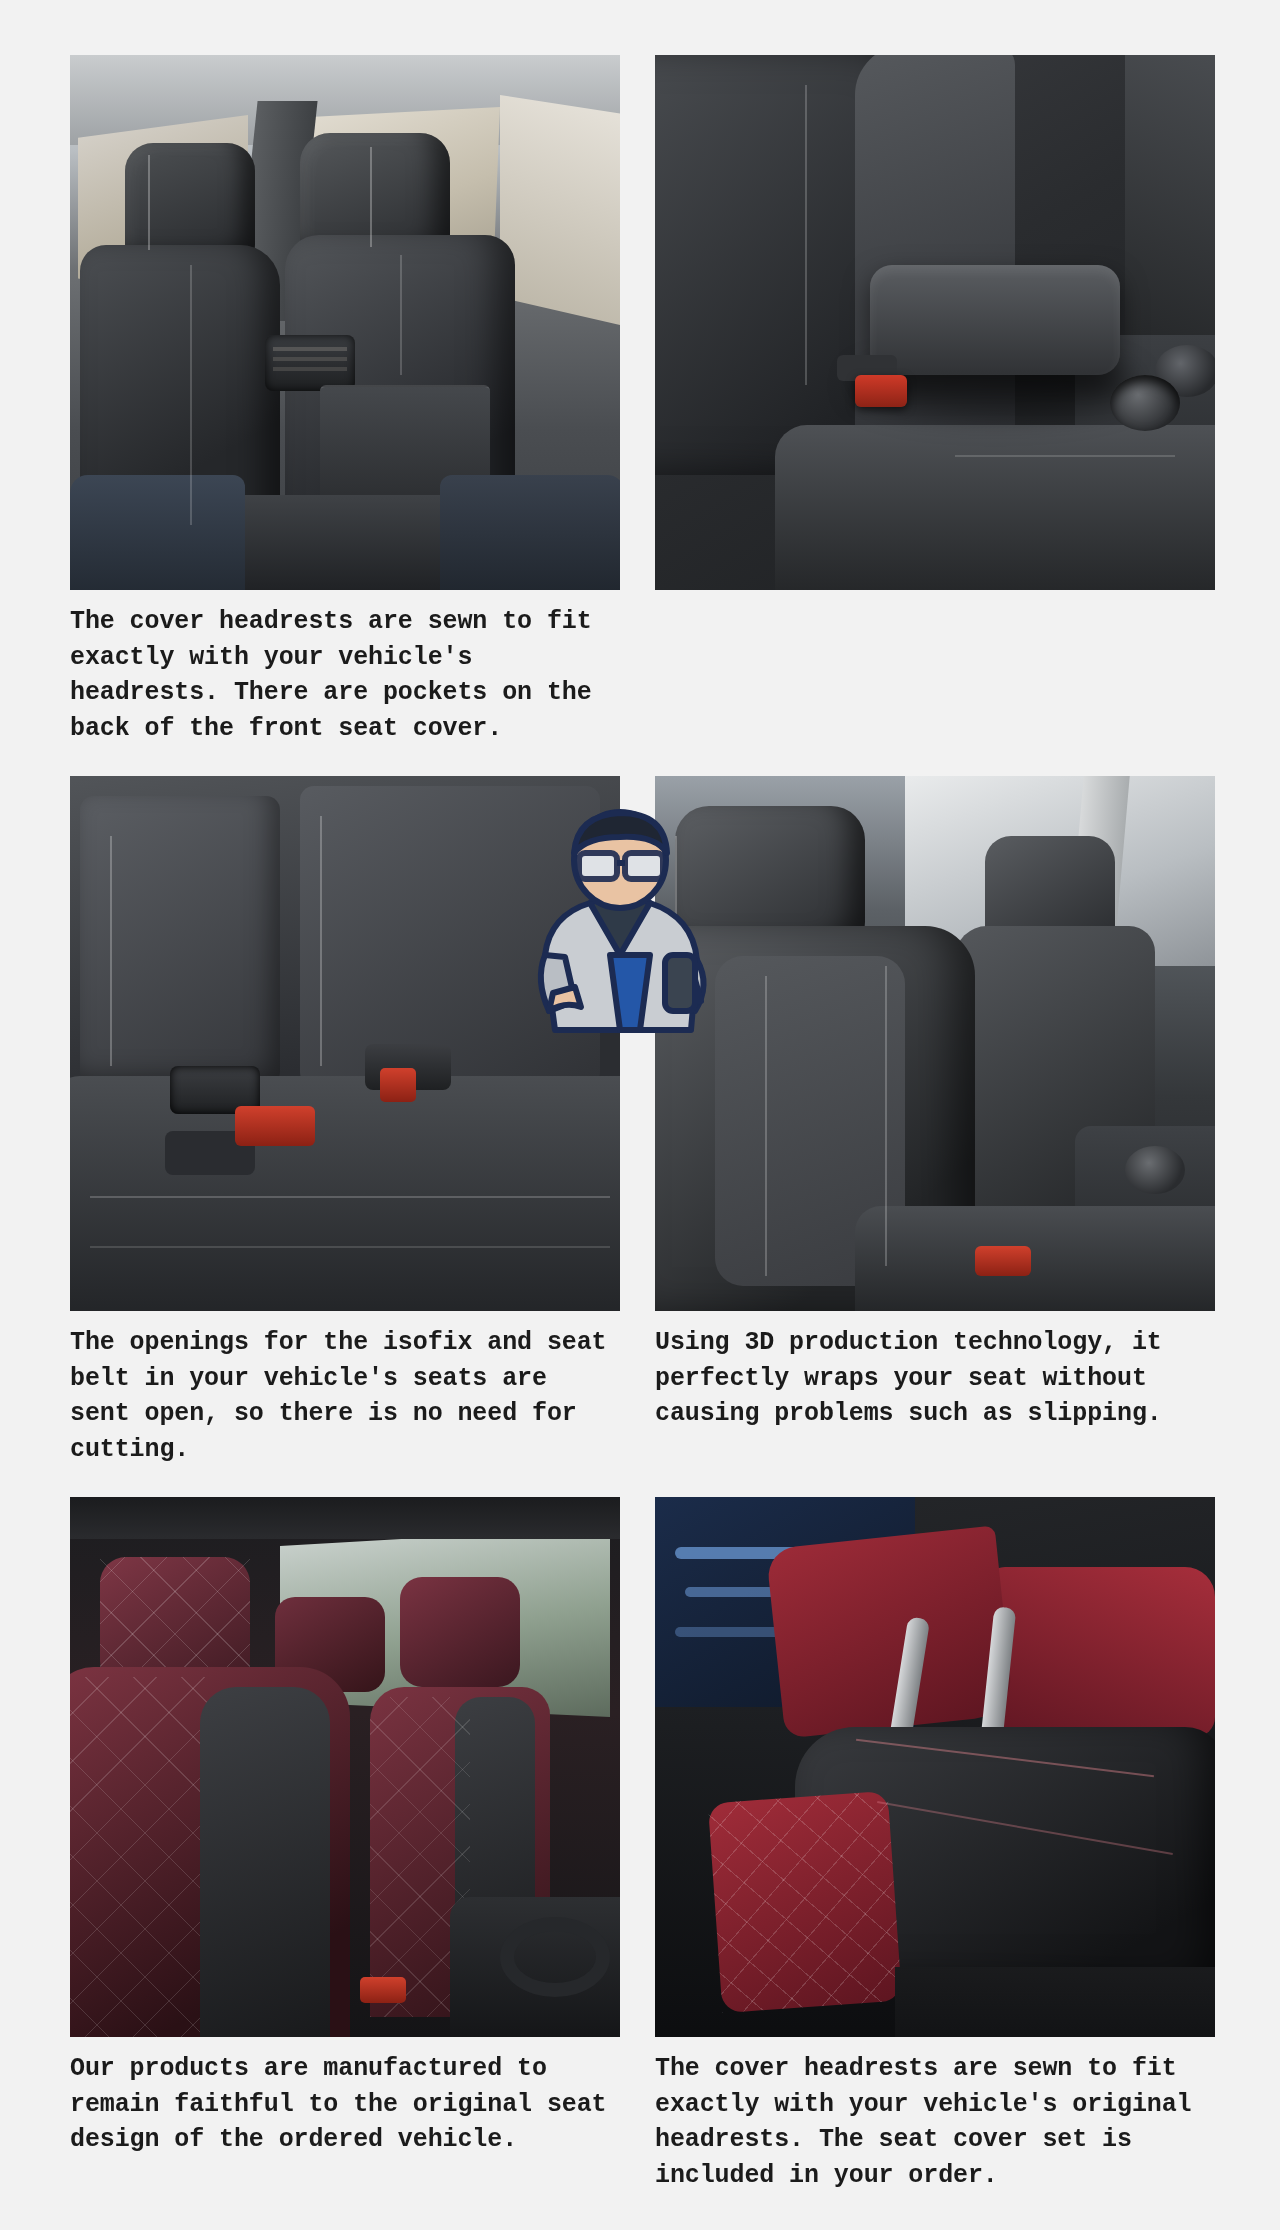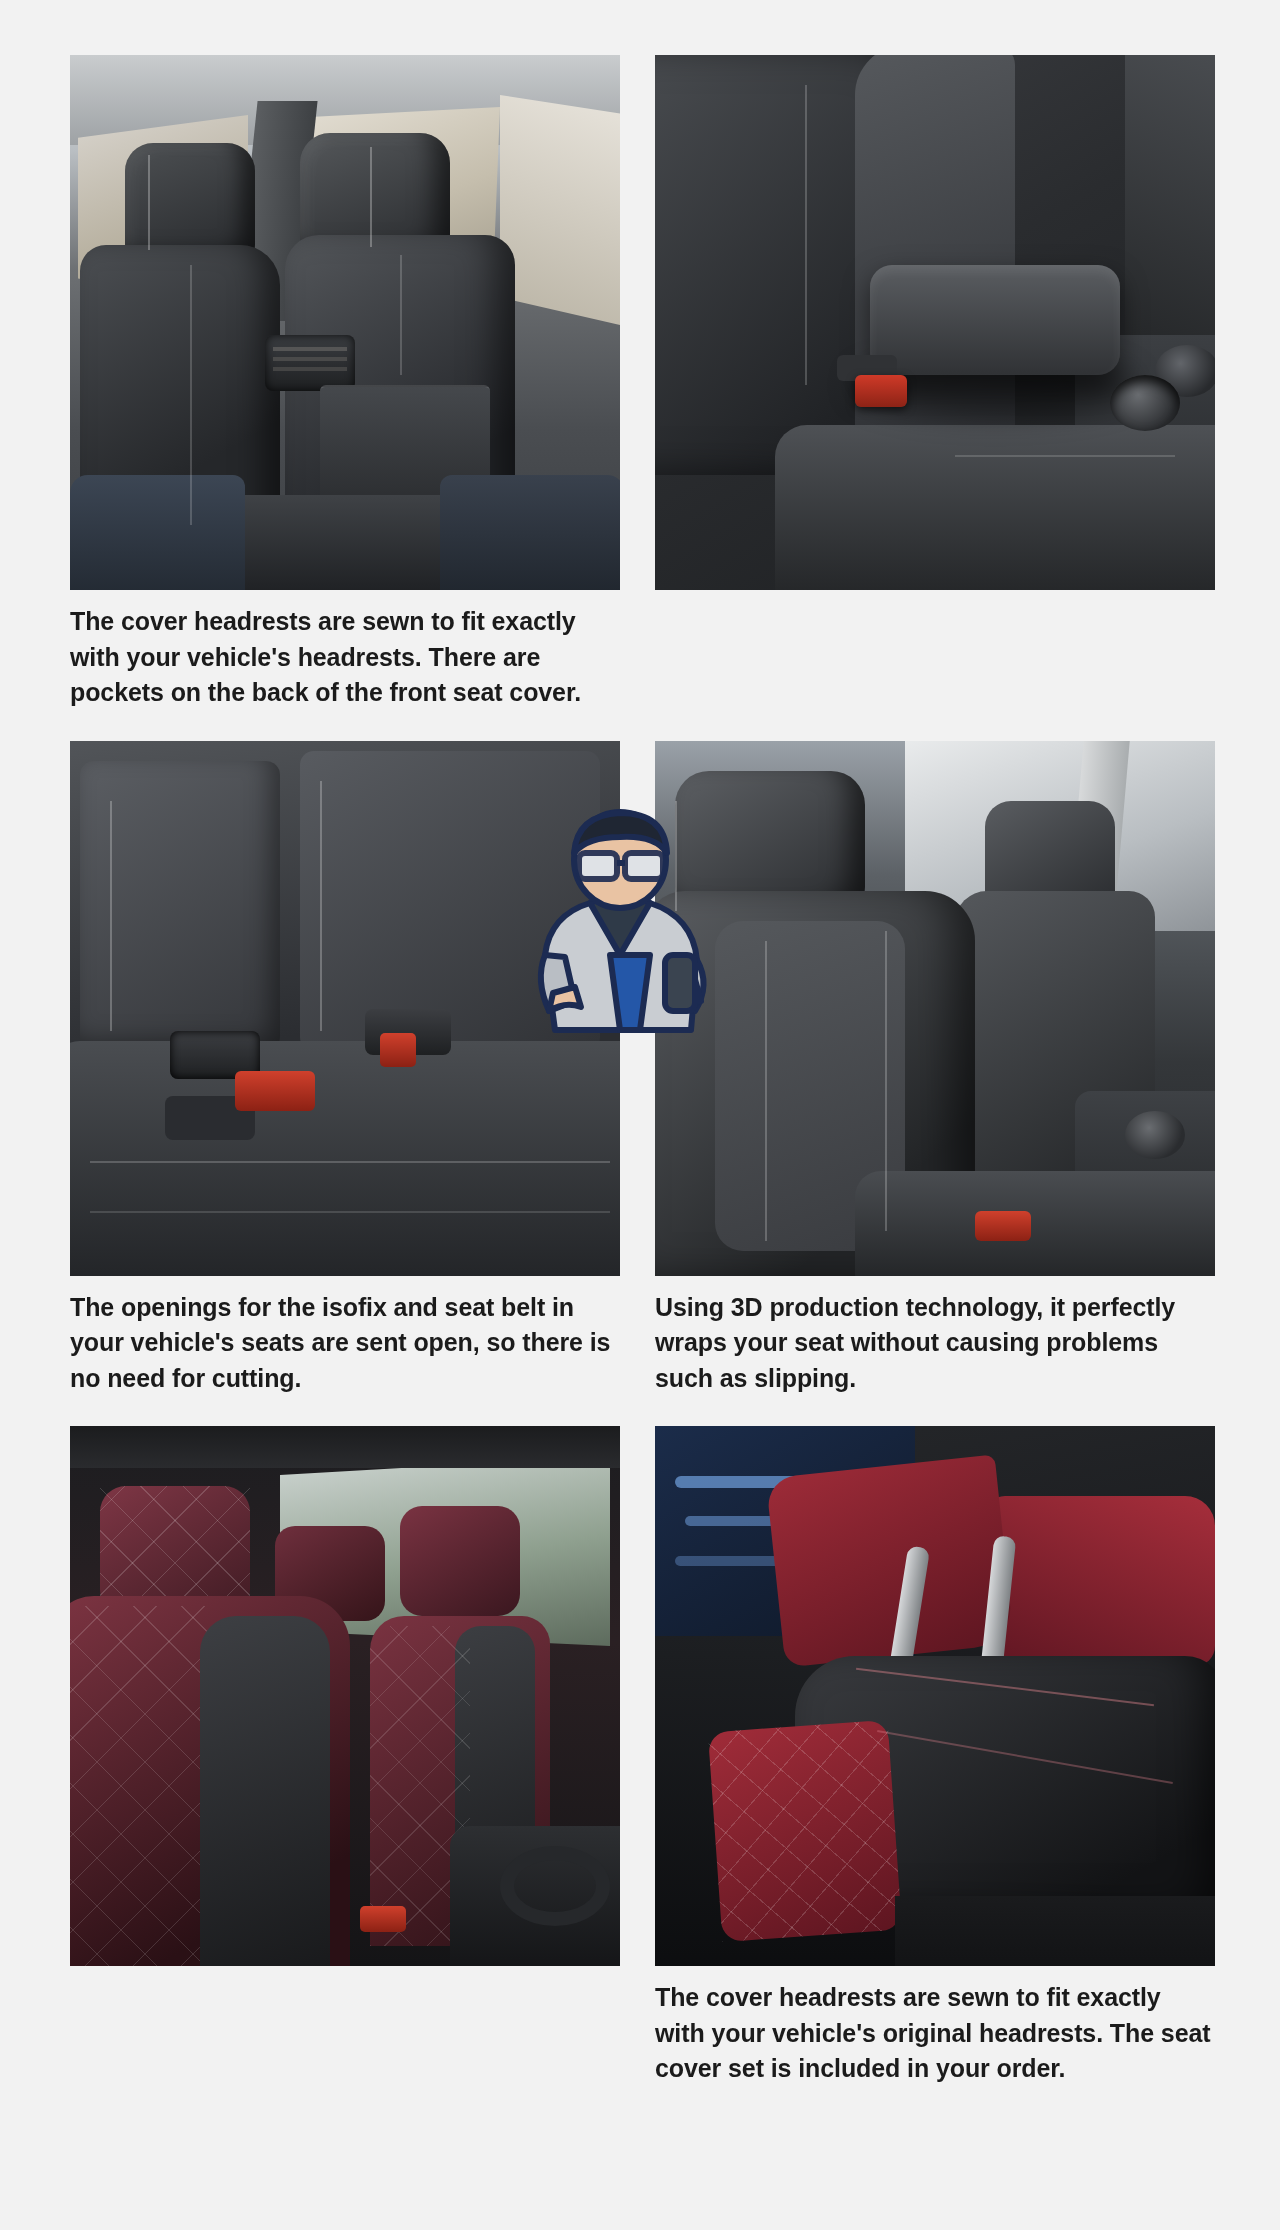--- a/index.html
+++ b/index.html
@@ -21,20 +21,21 @@
     background: #f2f2f2;
     box-sizing: border-box;
     padding: 55px 60px 0 70px;
   }
   .grid {
     display: grid;
     grid-template-columns: 550px 560px;
     column-gap: 35px;
     row-gap: 0px;
     position: relative;
+    font-family: Liberation Mono, monospace;
   }
   .cell {
     position: relative;
     margin-bottom: 30px;
   }
   .photo {
     width: 100%;
     height: 535px;
     position: relative;
     overflow: hidden;
@@ -295,20 +296,21 @@
         <div class="layer dia2"></div>
         <div class="layer hr1"></div>
         <div class="layer dia3"></div>
         <div class="layer seat1"></div>
         <div class="layer dia1"></div>
         <div class="layer bolster1"></div>
         <div class="layer dash"></div>
         <div class="layer wheel"></div>
         <div class="layer buckle"></div>
       </div>
+      <div class="caption">Our products are manufactured to remain faithful to the original seat design of the ordered vehicle.</div>
     </div>
 
     <div class="cell row3">
       <div class="photo p6">
         <div class="layer dashlights"></div>
         <div class="layer dl1"></div>
         <div class="layer dl2"></div>
         <div class="layer dl3"></div>
         <div class="layer console"></div>
         <div class="layer redwing2"></div>

